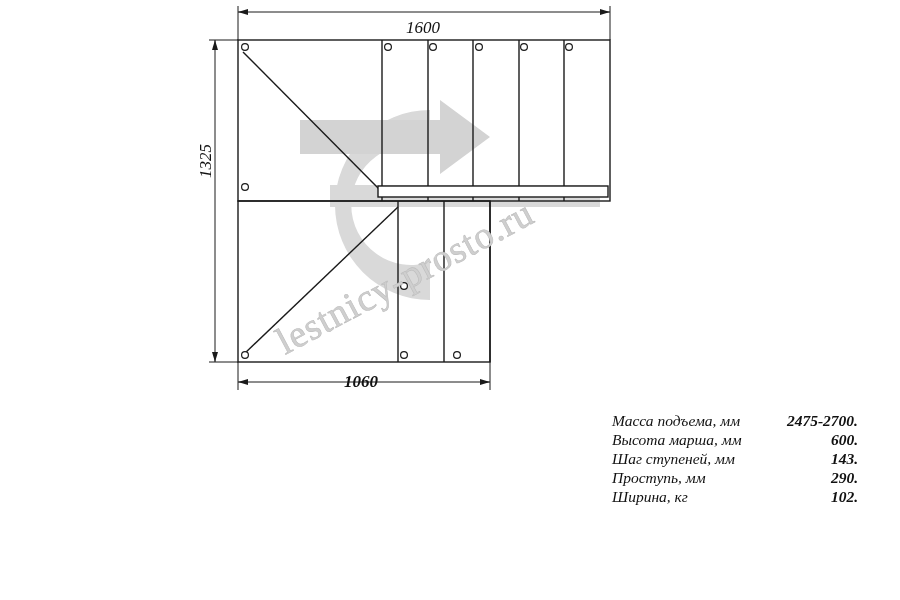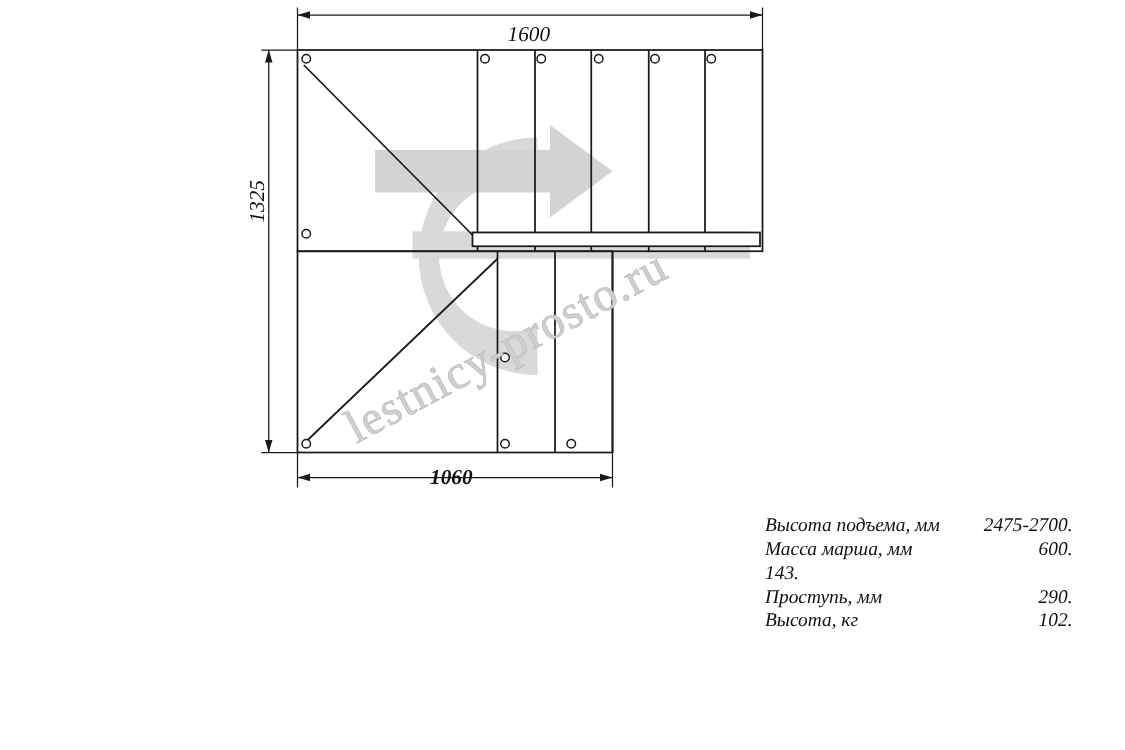--- a/index.html
+++ b/index.html
@@ -66,20 +66,21 @@
     line-height: 18px;
     margin-bottom: 1px;
   }
   #spec-table .spec-name {
     text-align: left;
     white-space: nowrap;
   }
   #spec-table .spec-value {
     text-align: right;
     white-space: nowrap;
+    font-weight: bold;
   }
 </style>
 </head>
 <body>
 
 <div id="stage">
 
   <svg class="drawing" viewBox="0 0 900 600">
 
     <g opacity="1">
@@ -165,33 +166,34 @@
       <text x="285" y="355" transform="rotate(-28 285 355)" font-family="Liberation Serif, serif" font-size="38" fill="#cfcfcf" stroke="#bdbdbd" stroke-width="0.6" letter-spacing="1">lestnicy-prosto.ru</text>
     </g>
   </svg>
 
   <div class="dim-label" id="dim-top-label">1600</div>
   <div class="dim-label" id="dim-bottom-label">1060</div>
   <div class="dim-label" id="dim-left-label">1325</div>
 
   <div id="spec-table">
     <div class="spec-row">
-      <span class="spec-name">Высота подъема, мм</span>
+      <span class="spec-name">Масса подъема, мм</span>
       <span class="spec-value">2475-2700.</span>
     </div>
     <div class="spec-row">
-      <span class="spec-name">Масса марша, мм</span>
+      <span class="spec-name">Высота марша, мм</span>
       <span class="spec-value">600.</span>
     </div>
     <div class="spec-row">
+      <span class="spec-name">Шаг ступеней, мм</span>
       <span class="spec-value">143.</span>
     </div>
     <div class="spec-row">
       <span class="spec-name">Проступь, мм</span>
       <span class="spec-value">290.</span>
     </div>
     <div class="spec-row">
-      <span class="spec-name">Высота, кг</span>
+      <span class="spec-name">Ширина, кг</span>
       <span class="spec-value">102.</span>
     </div>
   </div>
 
 </div>
 
 </body></html>

